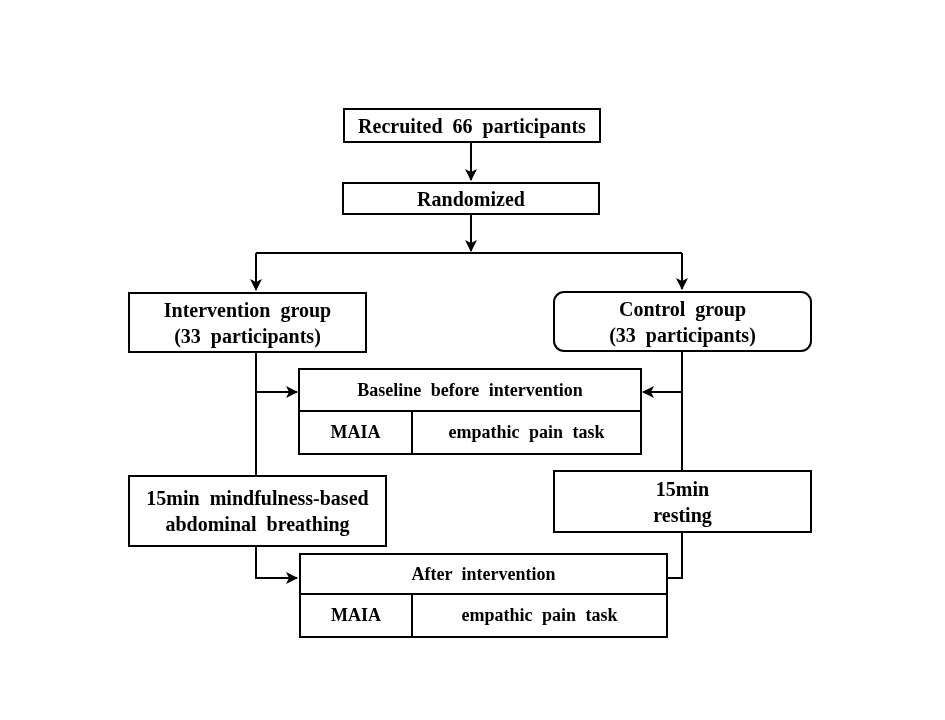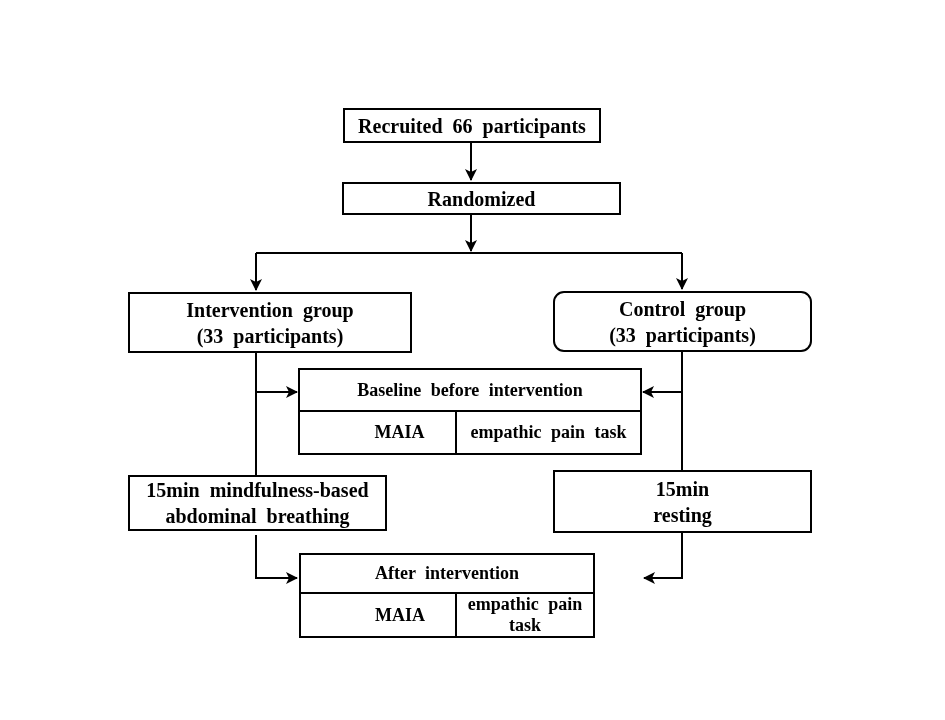--- a/index.html
+++ b/index.html
@@ -63,49 +63,48 @@
     box-sizing: border-box;
     border-bottom: 2px solid var(--line);
     display: flex;
     align-items: center;
     justify-content: center;
     text-align: center;
   }
   .cbox-row {
     flex: 1;
     display: flex;
-    margin-left: 44px;
   }
   .cbox-cell-left {
     box-sizing: border-box;
     border-right: 2px solid var(--line);
     display: flex;
     align-items: center;
     justify-content: center;
     text-align: center;
   }
   .cbox-cell-right {
     flex: 1;
     display: flex;
     align-items: center;
     justify-content: center;
     text-align: center;
   }
 
   
   #box-recruited      { left: 343px; top: 108px; width: 258px; height: 35px; }
-  #box-randomized     { left: 342px; top: 182px; width: 279px; height: 33px; }
-  #box-intervention   { left: 128px; top: 292px; width: 284px; height: 61px; }
+  #box-randomized     { left: 342px; top: 182px; width: 258px; height: 33px; }
+  #box-intervention   { left: 128px; top: 292px; width: 239px; height: 61px; }
   #box-control        { left: 553px; top: 291px; width: 259px; height: 61px; border-radius: 11px; }
   #box-baseline       { left: 298px; top: 368px; width: 344px; height: 87px; }
   #box-baseline .cbox-header    { height: 42px; }
   #box-baseline .cbox-cell-left { width: 113px; }
-  #box-mindfulness    { left: 128px; top: 475px; width: 259px; height: 56px; font-family: Liberation Serif, serif; }
+  #box-mindfulness    { left: 128px; top: 475px; width: 259px; height: 72px; font-family: Liberation Serif, serif; }
   #box-resting        { left: 553px; top: 470px; width: 259px; height: 63px; }
-  #box-after          { left: 299px; top: 553px; width: 296px; height: 85px; justify-content: center; }
+  #box-after          { left: 299px; top: 553px; width: 369px; height: 85px; justify-content: center; }
   #box-after .cbox-header    { height: 40px; }
   #box-after .cbox-cell-left { width: 112px; }
 </style>
 </head>
 <body>
 
 <div id="diagram">
 
   <svg class="connectors" width="945" height="720" viewBox="0 0 945 720">
     <defs>

